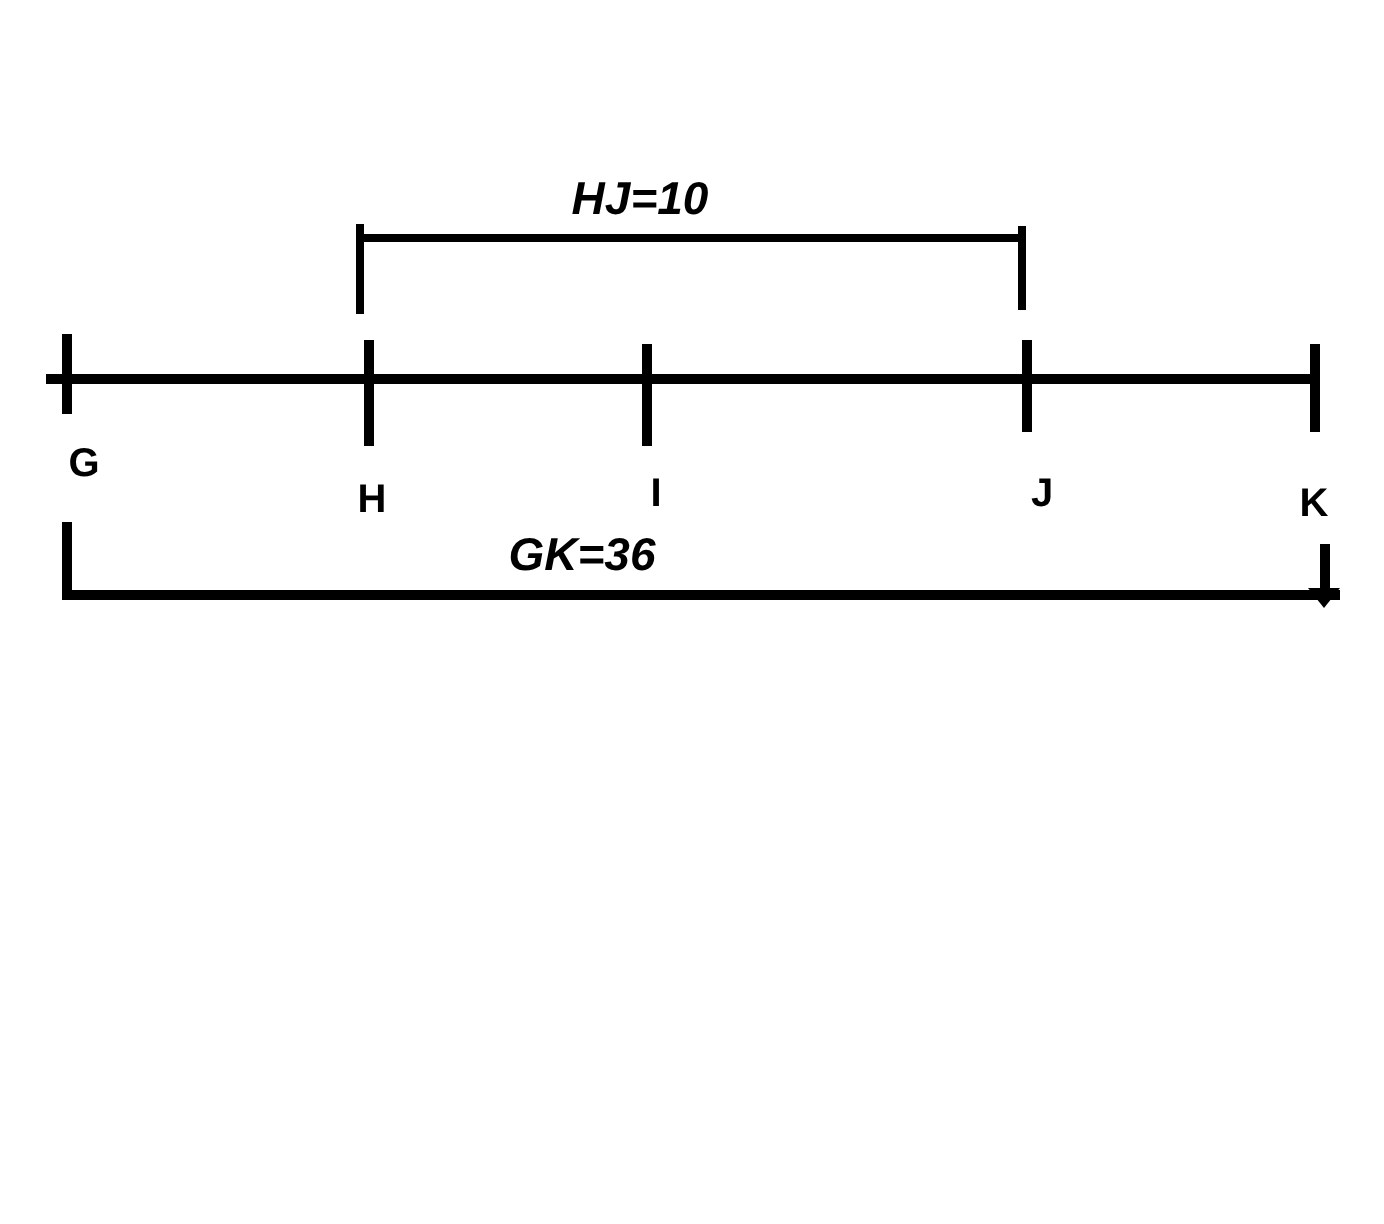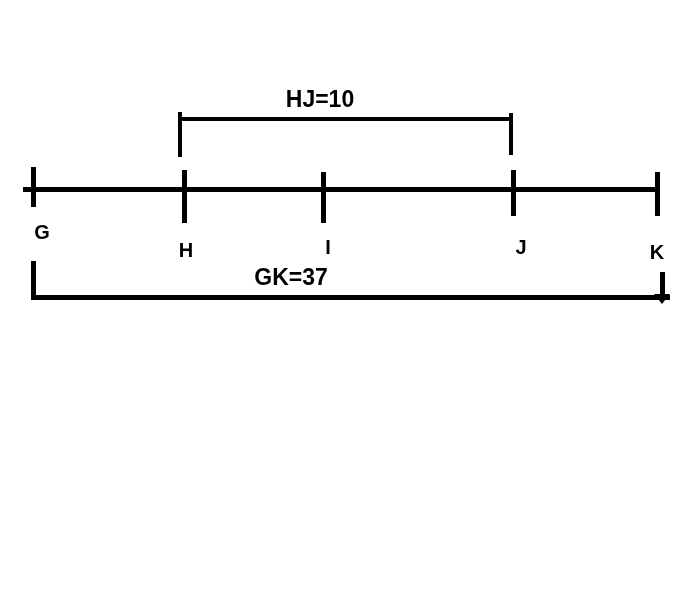--- a/index.html
+++ b/index.html
@@ -29,20 +29,21 @@
     white-space: nowrap;
   }
   .measure-label {
     position: absolute;
     transform: translateX(-50%);
     font-size: 23px;
     font-weight: bold;
     color: #000000;
     line-height: 1;
     white-space: nowrap;
+    font-style: italic;
   }
   .arrowhead-down {
     position: absolute;
     width: 0;
     height: 0;
     border-left: 8px solid transparent;
     border-right: 8px solid transparent;
     border-top: 10px solid #000000;
   }
 </style>
@@ -63,19 +64,19 @@
   <div class="stroke" style="left:321px; top:172px; width:5px; height:51px;"></div>
   <div class="stroke" style="left:511px; top:170px; width:5px; height:46px;"></div>
   <div class="stroke" style="left:655px; top:172px; width:5px; height:44px;"></div>
 
   <div class="pt-label" style="left:42px; top:222px;">G</div>
   <div class="pt-label" style="left:186px; top:240px;">H</div>
   <div class="pt-label" style="left:328px; top:237px;">I</div>
   <div class="pt-label" style="left:521px; top:237px;">J</div>
   <div class="pt-label" style="left:657px; top:242px;">K</div>
 
-  <div class="measure-label" style="left:291px; top:266px;">GK=37</div>
+  <div class="measure-label" style="left:291px; top:266px;">GK=36</div>
   <div class="stroke" style="left:31px; top:295px; width:639px; height:5px;"></div>
   <div class="stroke" style="left:31px; top:261px; width:5px; height:39px;"></div>
   <div class="stroke" style="left:660px; top:272px; width:5px; height:28px;"></div>
   <div class="arrowhead-down" style="left:654px; top:294px;"></div>
 
 </div>
 
 </body></html>

